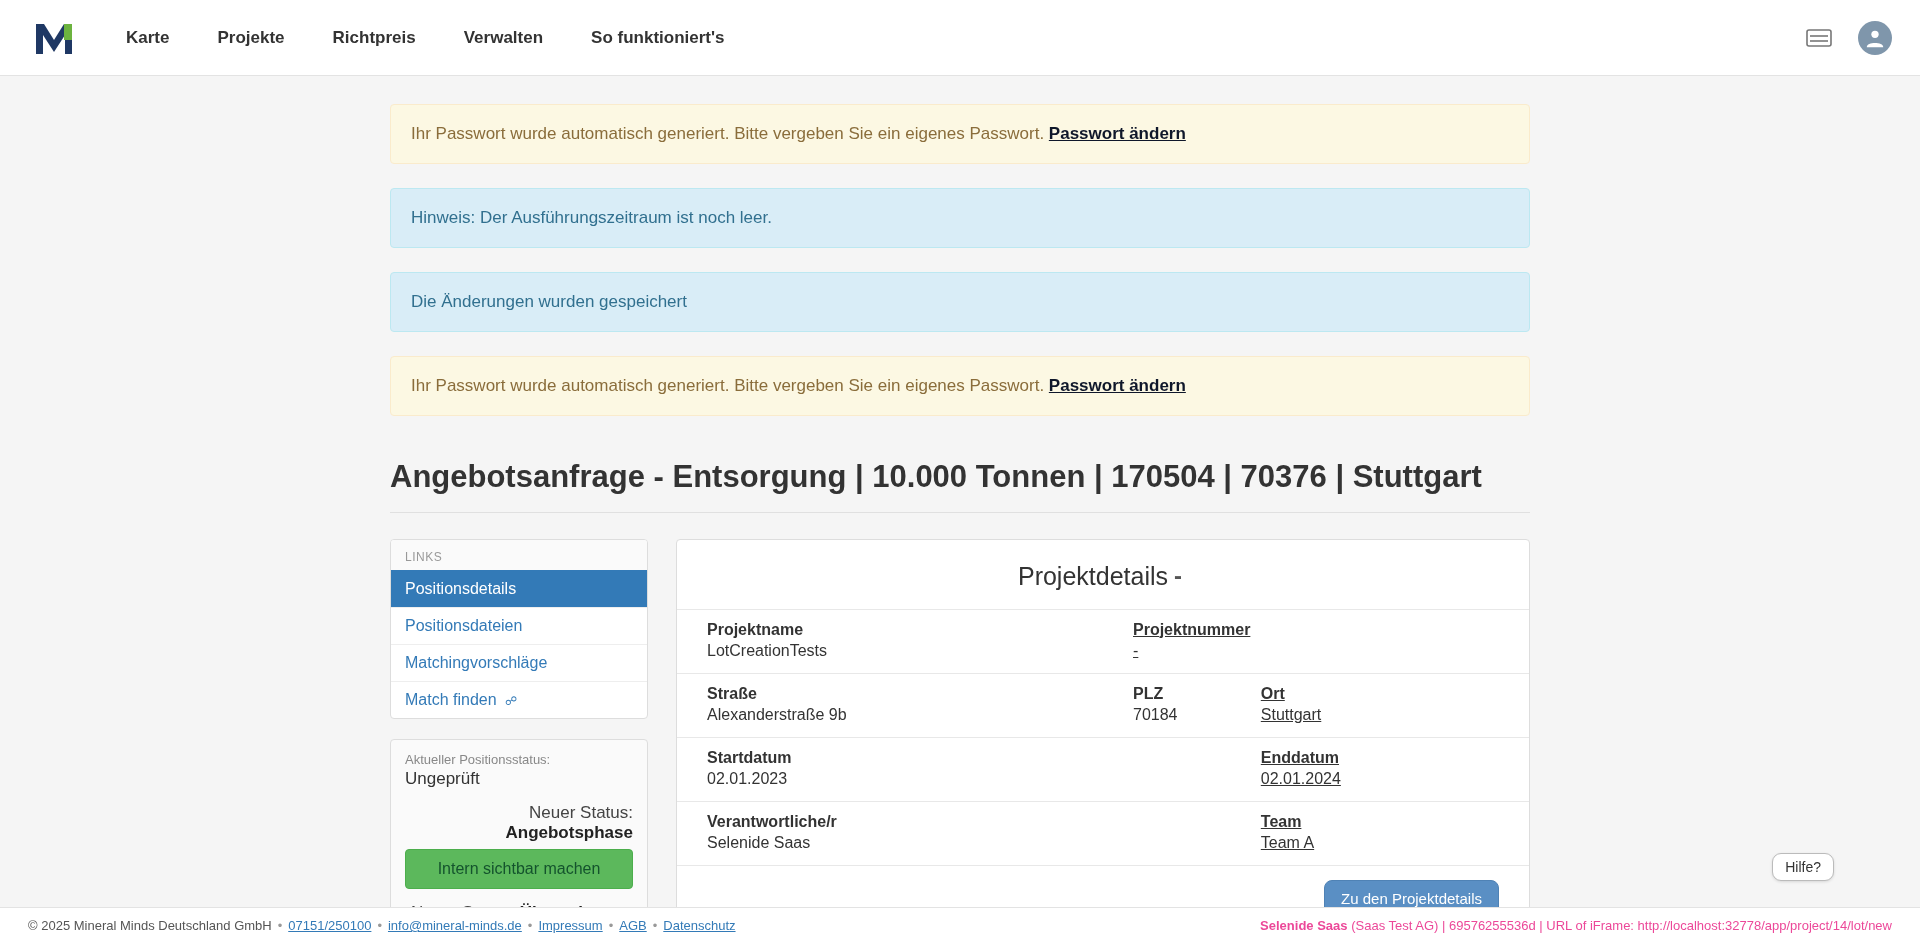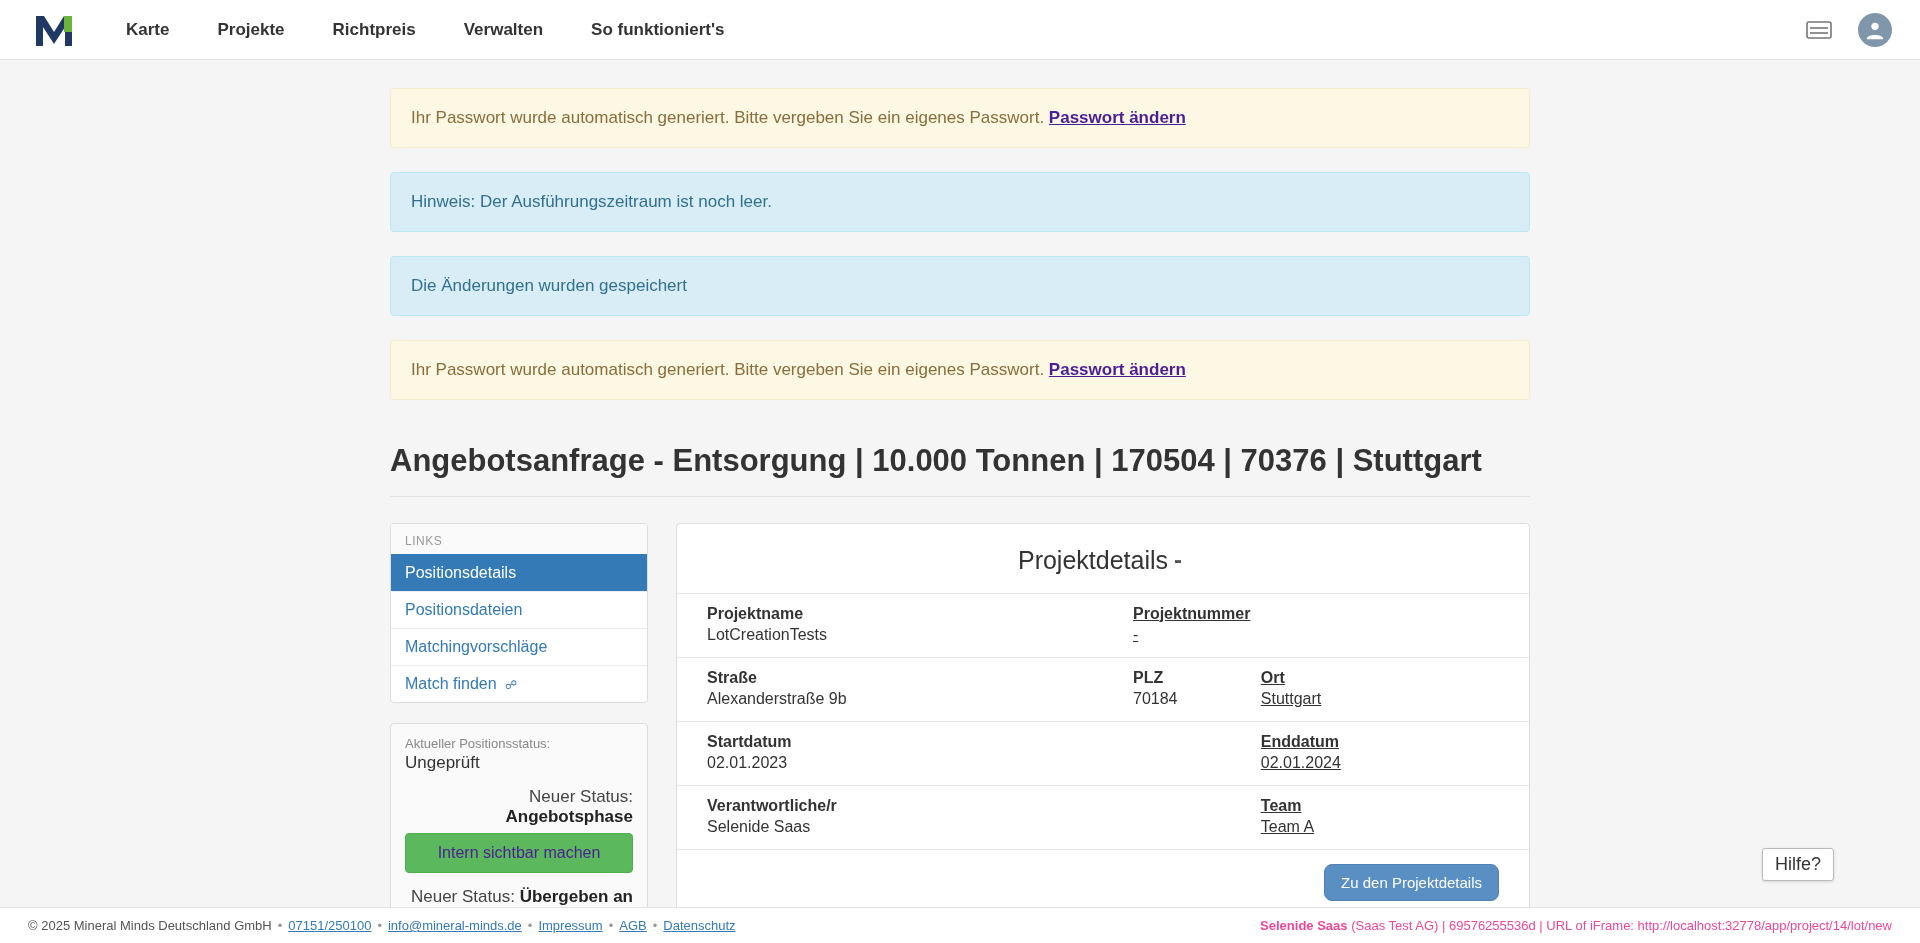--- a/index.html
+++ b/index.html
@@ -8,21 +8,21 @@
     width: 1920px; height: 943px;
     background: #f5f5f5;
     font-family: "Liberation Sans", sans-serif;
     font-size: 17px;
     color: #333;
     overflow: hidden;
   }
 
   
   .topnav {
-    height: 60px;
+    height: 76px;
     background: #ffffff;
     border-bottom: 1px solid #e3e3e3;
     display: flex;
     align-items: center;
     padding: 0 28px 0 34px;
     position: relative;
   }
   .logo {
     width: 40px; height: 36px;
     margin-right: 52px;
@@ -87,21 +87,21 @@
   .alert.info {
     background: #d9edf7;
     border: 1px solid #bce8f1;
     color: #31708f;
   }
   .alert a {
     color: #2a6496;
     text-decoration: underline;
     font-weight: bold;
   }
-  .alert.warning a { color: #4c1d95; }
+  .alert.warning a { color: #0f172a; }
 
   
   .page-title {
     font-size: 31px;
     font-weight: bold;
     color: #333;
     padding: 18px 0 16px 0;
     border-bottom: 1px solid #e0e0e0;
     margin: 22px 0 26px 0;
     line-height: 1.2;
@@ -176,21 +176,21 @@
     border-radius: 4px;
     font-size: 16px;
     cursor: pointer;
     border: 1px solid transparent;
     margin-bottom: 14px;
     font-family: inherit;
   }
   .btn-green {
     background: #5cb85c;
     border-color: #4cae4c;
-    color: #4c1d95;
+    color: #14532d;
   }
 
   
   .card {
     background: #ffffff;
     border: 1px solid #dddddd;
     border-radius: 4px;
   }
   .card-head {
     display: flex;
@@ -257,23 +257,23 @@
     line-height: 1.45;
   }
 
   
   .help-btn {
     position: absolute;
     right: 86px;
     bottom: 62px;
     background: #ffffff;
     border: 1px solid #bbbbbb;
-    border-radius: 3px;
+    border-radius: 9px;
     padding: 5px 12px;
-    font-size: 18px;
+    font-size: 14px;
     color: #333;
     cursor: pointer;
     box-shadow: 0 1px 3px rgba(0,0,0,.12);
   }
 
   
   .footer {
     position: absolute;
     left: 0; right: 0; bottom: 0;
     height: 36px;

